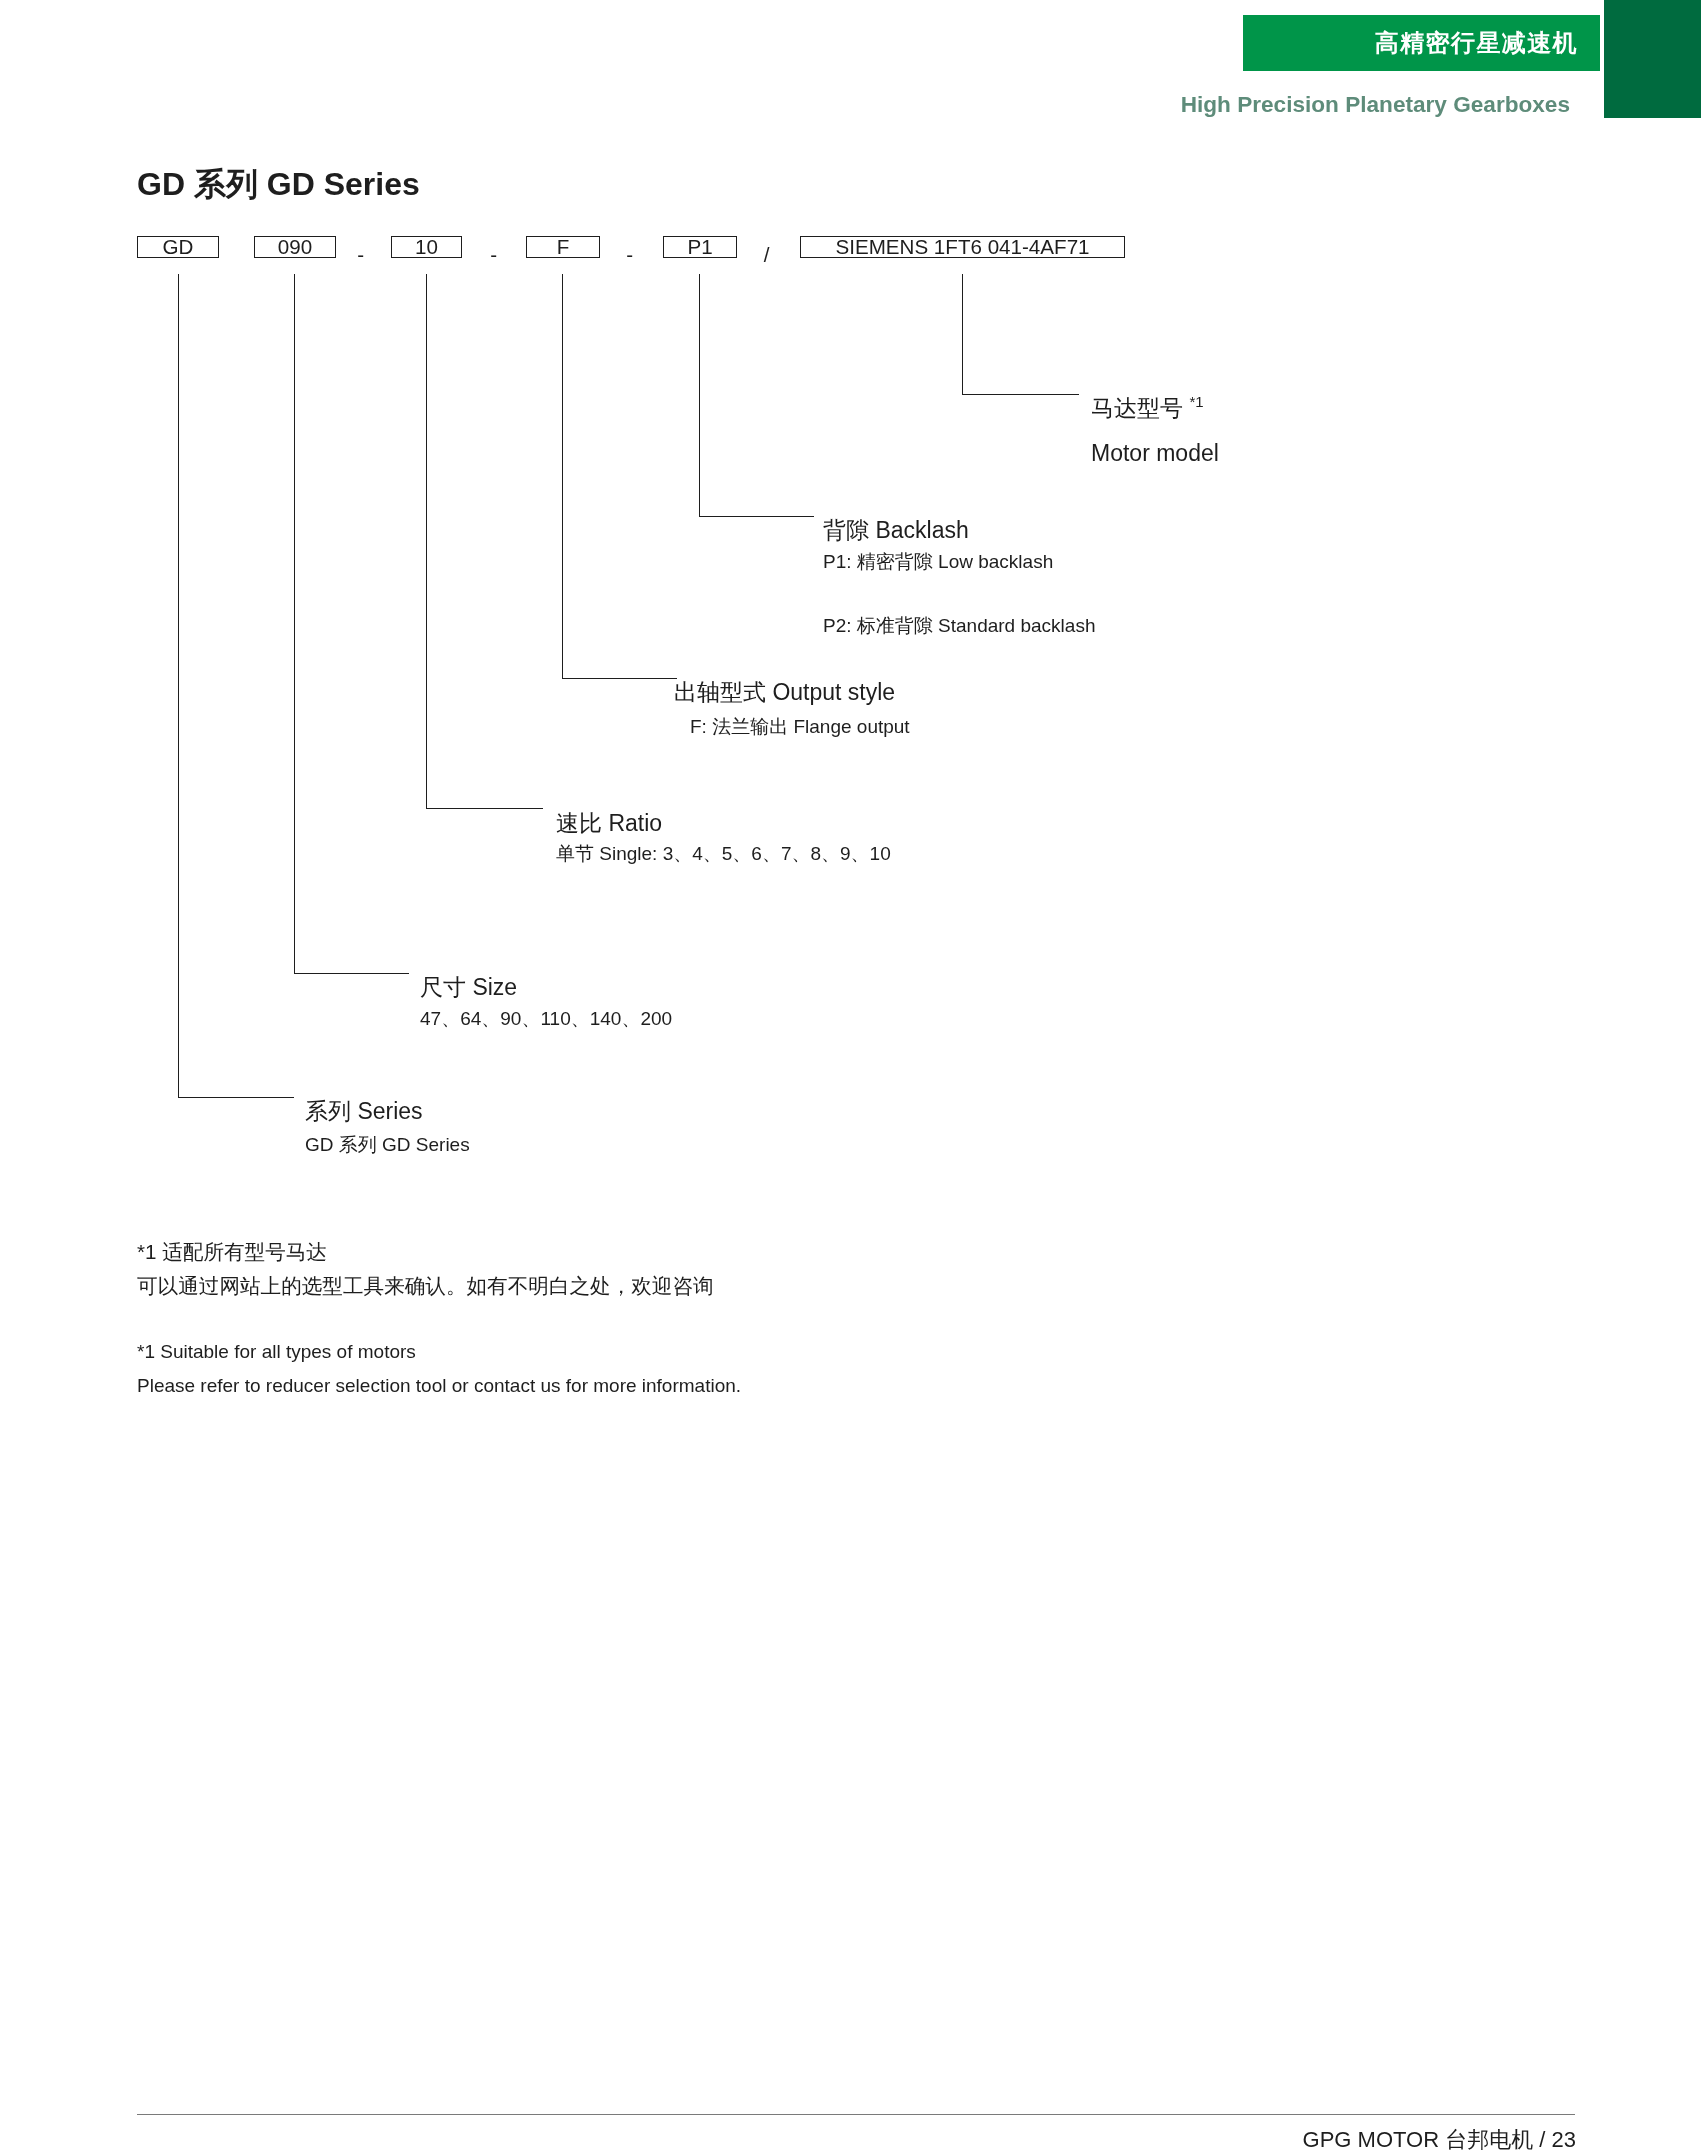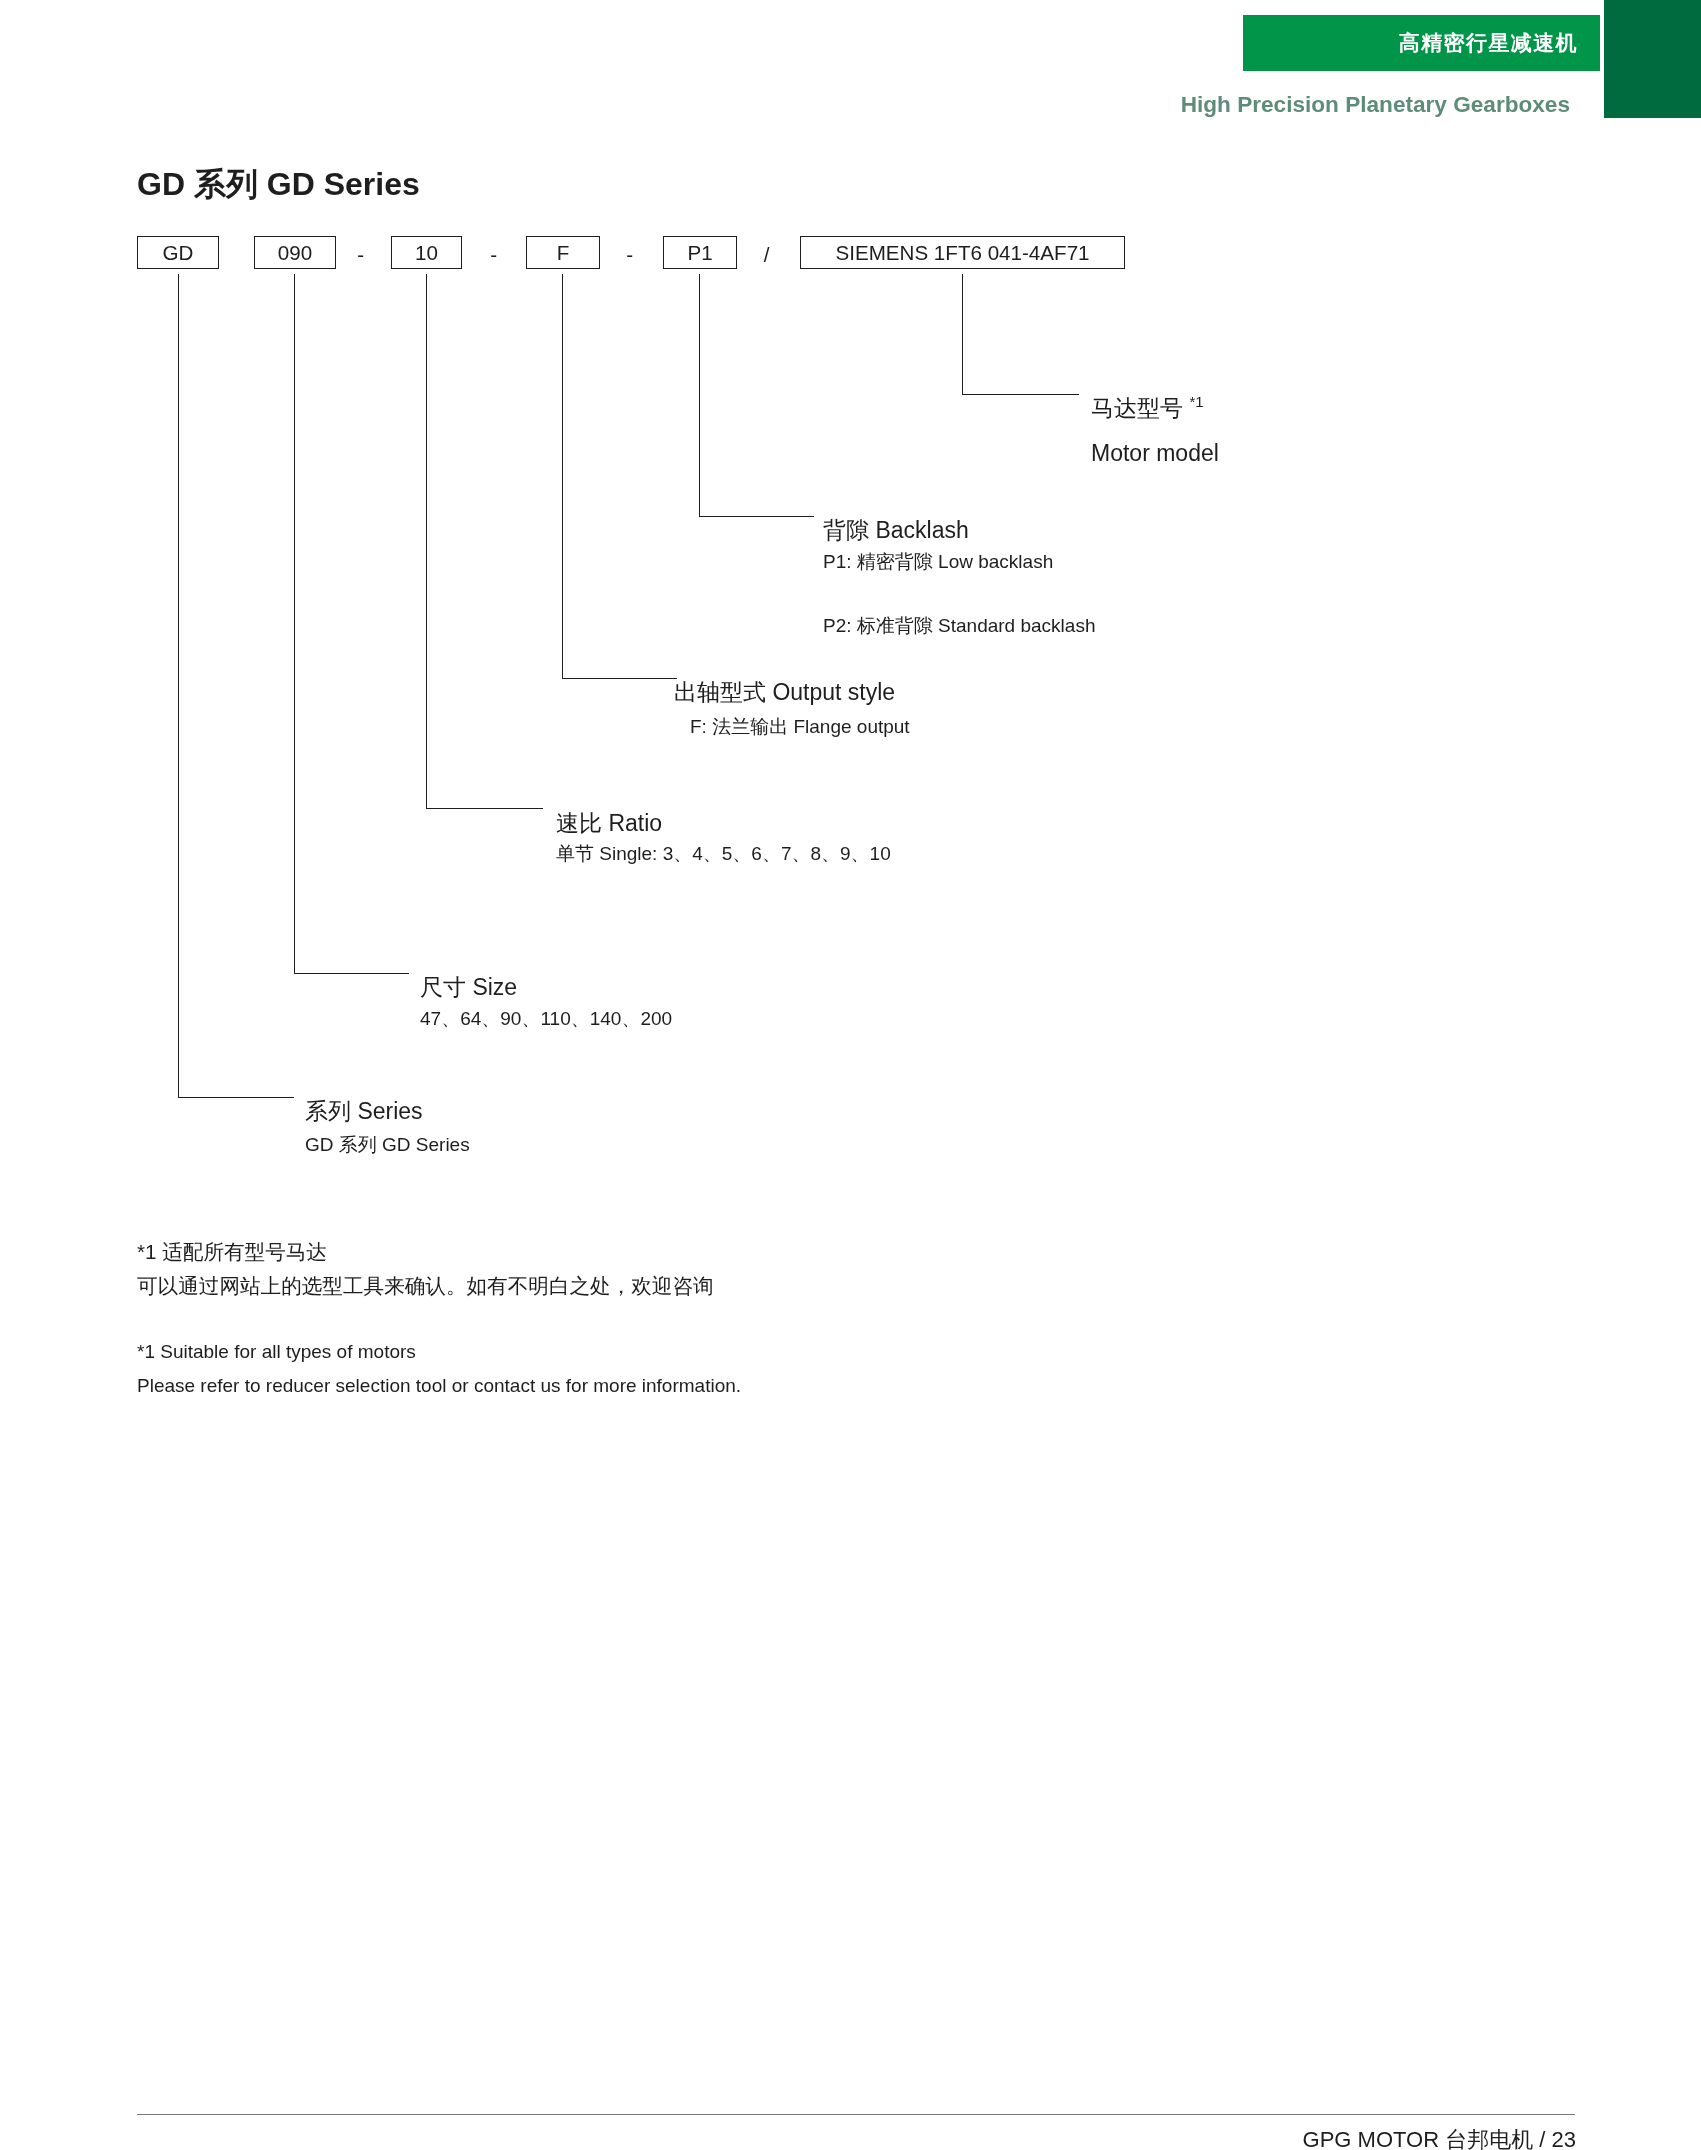--- a/index.html
+++ b/index.html
@@ -11,21 +11,21 @@
     font-family: "Liberation Sans", "DejaVu Sans", sans-serif;
     color: #1e1e1e;
     overflow: hidden;
   }
   .banner {
     position: absolute;
     left: 1243px; top: 15px;
     width: 357px; height: 56px;
     display: flex; align-items: center; justify-content: flex-end;
     padding-right: 22px; box-sizing: border-box;
-    color: #ffffff; font-size: 21px; font-weight: bold;
+    color: #ffffff; font-size: 24px; font-weight: bold;
     letter-spacing: 1.4px;
   }
   .corner-block {
     position: absolute;
     left: 1604px; top: 0;
     width: 97px; height: 118px;
   }
   .subtitle {
     position: absolute;
     top: 92px; right: 132px;
@@ -34,21 +34,21 @@
   }
   .page-title {
     position: absolute;
     left: 137px; top: 163px;
     margin: 0;
     font-size: 32px; font-weight: bold;
     white-space: nowrap;
   }
   .code-box {
     position: absolute;
-    top: 236px; height: 33px;
+    top: 236px; height: 22px;
     border: 1.4px solid #1e1e1e;
     box-sizing: border-box;
     display: flex; align-items: center; justify-content: center;
     font-size: 20.6px;
     white-space: nowrap;
   }
   .code-sep {
     position: absolute;
     top: 236px; height: 38px; width: 27.4px;
     display: flex; align-items: center; justify-content: center;

